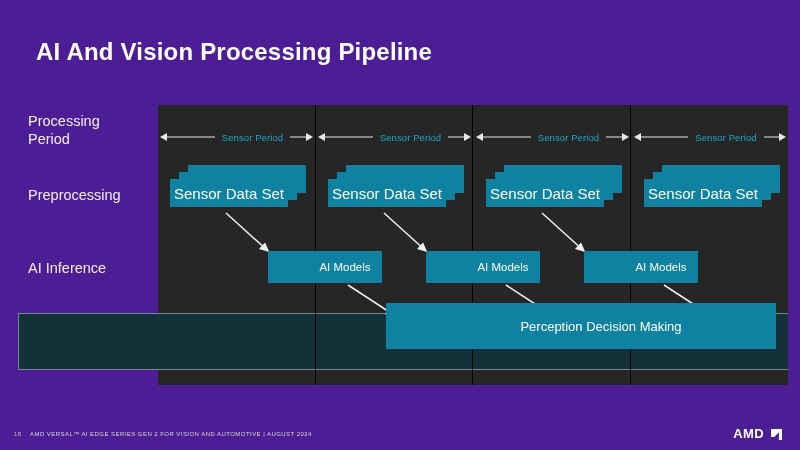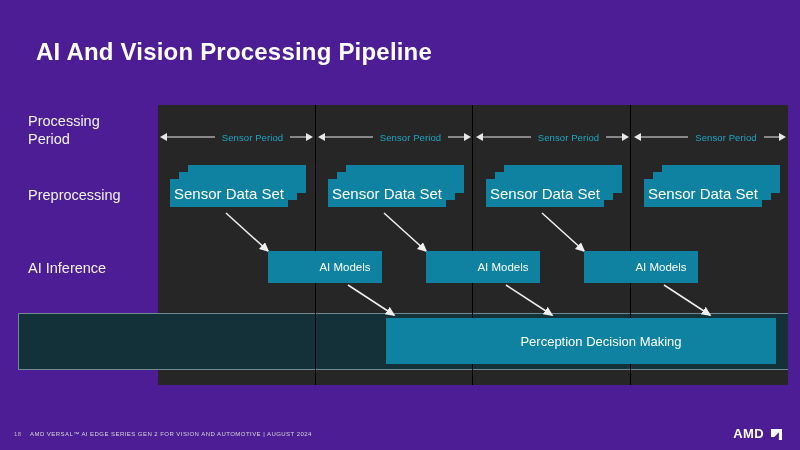--- a/index.html
+++ b/index.html
@@ -161,21 +161,21 @@
     color: #ffffff; font-size: 15px; white-space: nowrap; text-align: right;
   }
 
   .ai-models {
     width: 114px;
     height: 32px;
   }
 
   #perception-box {
     left: 228px;
-    top: 213px;
+    top: 198px;
     width: 390px;
     height: 46px;
     font-size: 13px;
   }
 
   
   #connectors {
     position: absolute;
     left: 0; top: 0;
     width: 630px; height: 280px;

